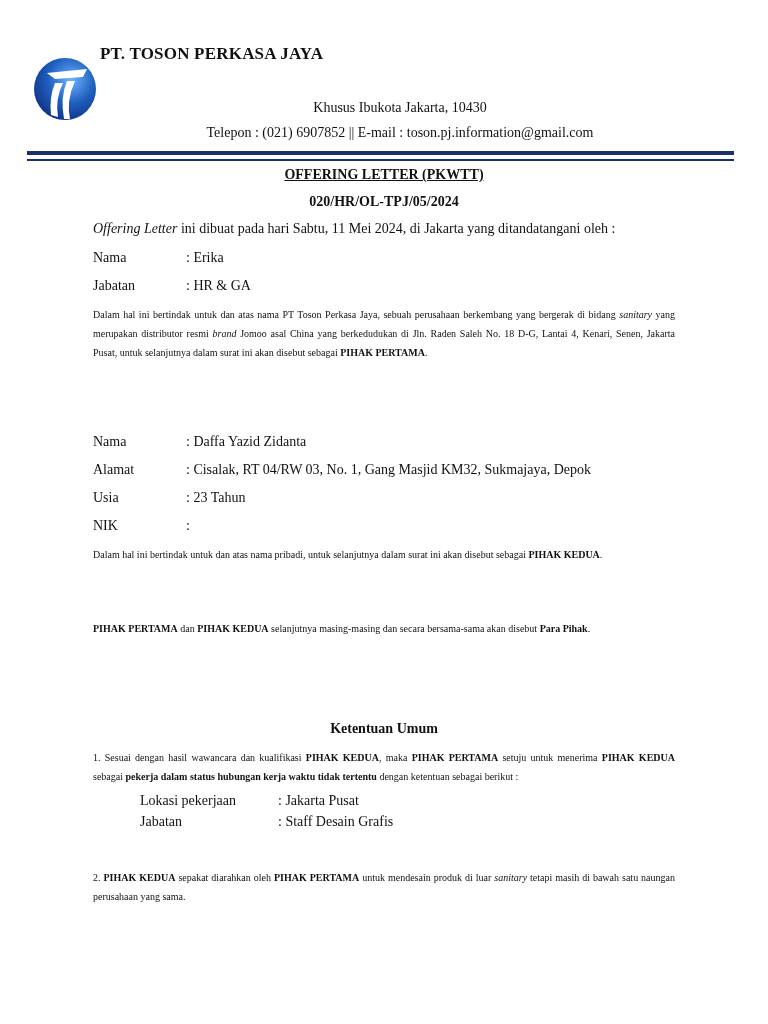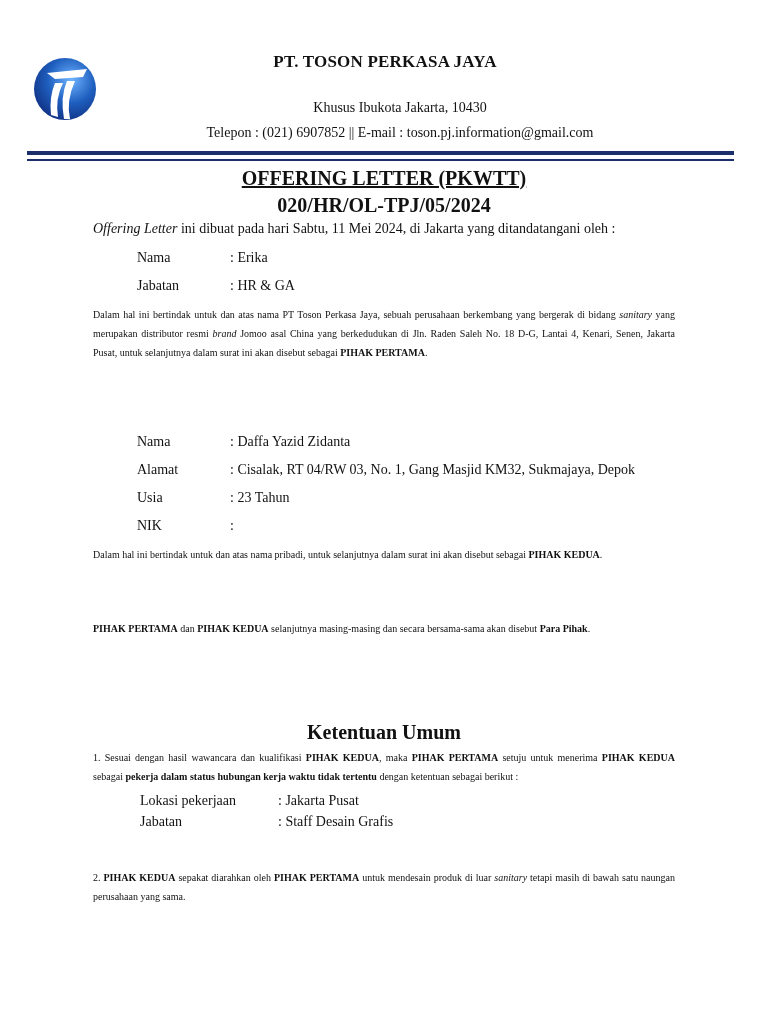--- a/index.html
+++ b/index.html
@@ -6,44 +6,44 @@
     body {
       width: 768px; height: 1024px; position: relative; overflow: hidden;
       font-family: "Liberation Serif", "DejaVu Serif", serif;
       color: #111111;
     }
     .page { position: absolute; left: 0; top: 0; width: 768px; height: 1024px; }
 
     
     .logo { position: absolute; left: 33px; top: 57px; width: 64px; height: 64px; }
     .company-name {
-      position: absolute; left: 100px; top: 52px; width: 570px; text-align: center;
+      position: absolute; left: 100px; top: 44px; width: 570px; text-align: left;
       font-weight: bold; font-size: 17px; letter-spacing: 0.2px;
     }
     .addr {
       position: absolute; left: 100px; width: 570px; text-align: center;
       font-size: 14px;
     }
     .addr1 { top: 74px; }
     .addr2 { top: 100px; left: 115px; }
     .addr3 { top: 125px; left: 115px; }
 
     .rule-thick { position: absolute; left: 27px; top: 151px; width: 707px; height: 4px; background: #1b2f6b; }
     .rule-thin  { position: absolute; left: 27px; top: 159px; width: 707px; height: 1.5px; background: #1b2f6b; }
 
     
     .center-line {
       position: absolute; left: 93px; width: 582px; text-align: center;
-      font-weight: bold; font-size: 20px;
+      font-weight: bold; font-size: 14px;
     }
     .title { top: 167px; text-decoration: underline; }
     .refno { top: 194px; }
 
     .line { position: absolute; left: 93px; width: 582px; font-size: 14px; }
-    .field { position: absolute; left: 93px; font-size: 14px; margin-left: 44px; }
+    .field { position: absolute; left: 93px; font-size: 14px; }
     .field .lbl { display: inline-block; width: 93px; }
 
     .para {
       position: absolute; left: 93px; width: 582px; font-size: 10px;
       line-height: 19px; text-align: justify;
     }
     .para b { font-weight: bold; }
 
     .sub-field { position: absolute; left: 140px; font-size: 14px; }
     .sub-field .lbl { display: inline-block; width: 138px; }

